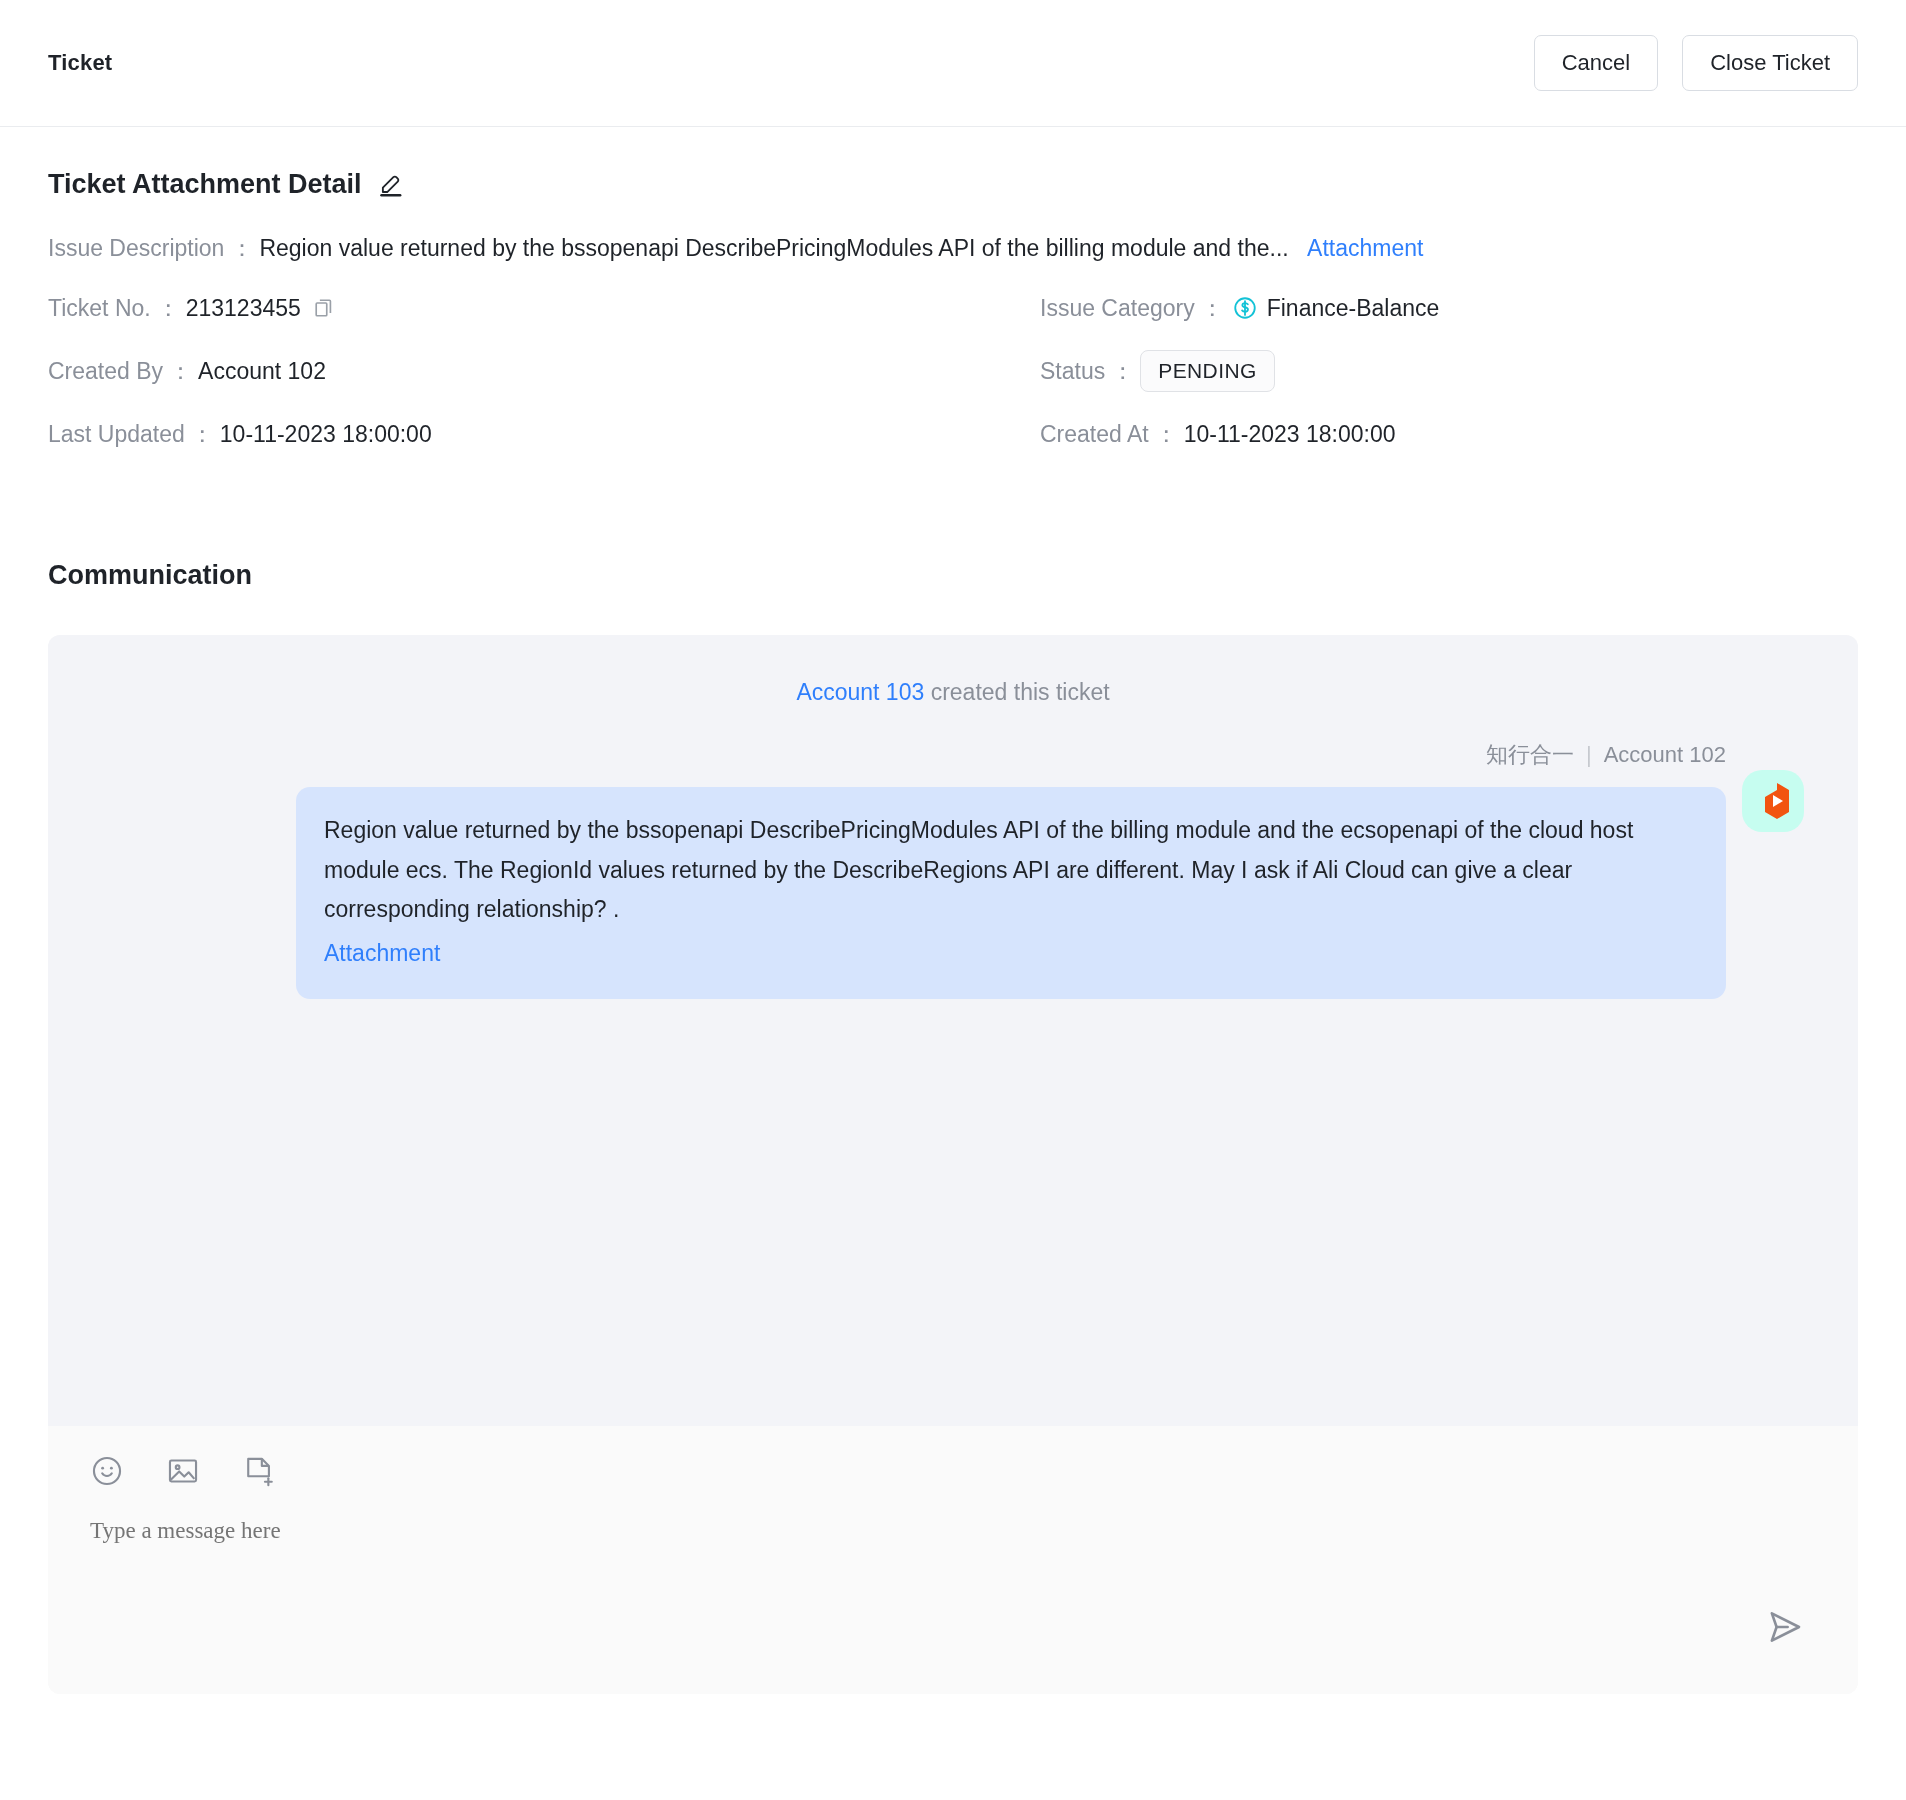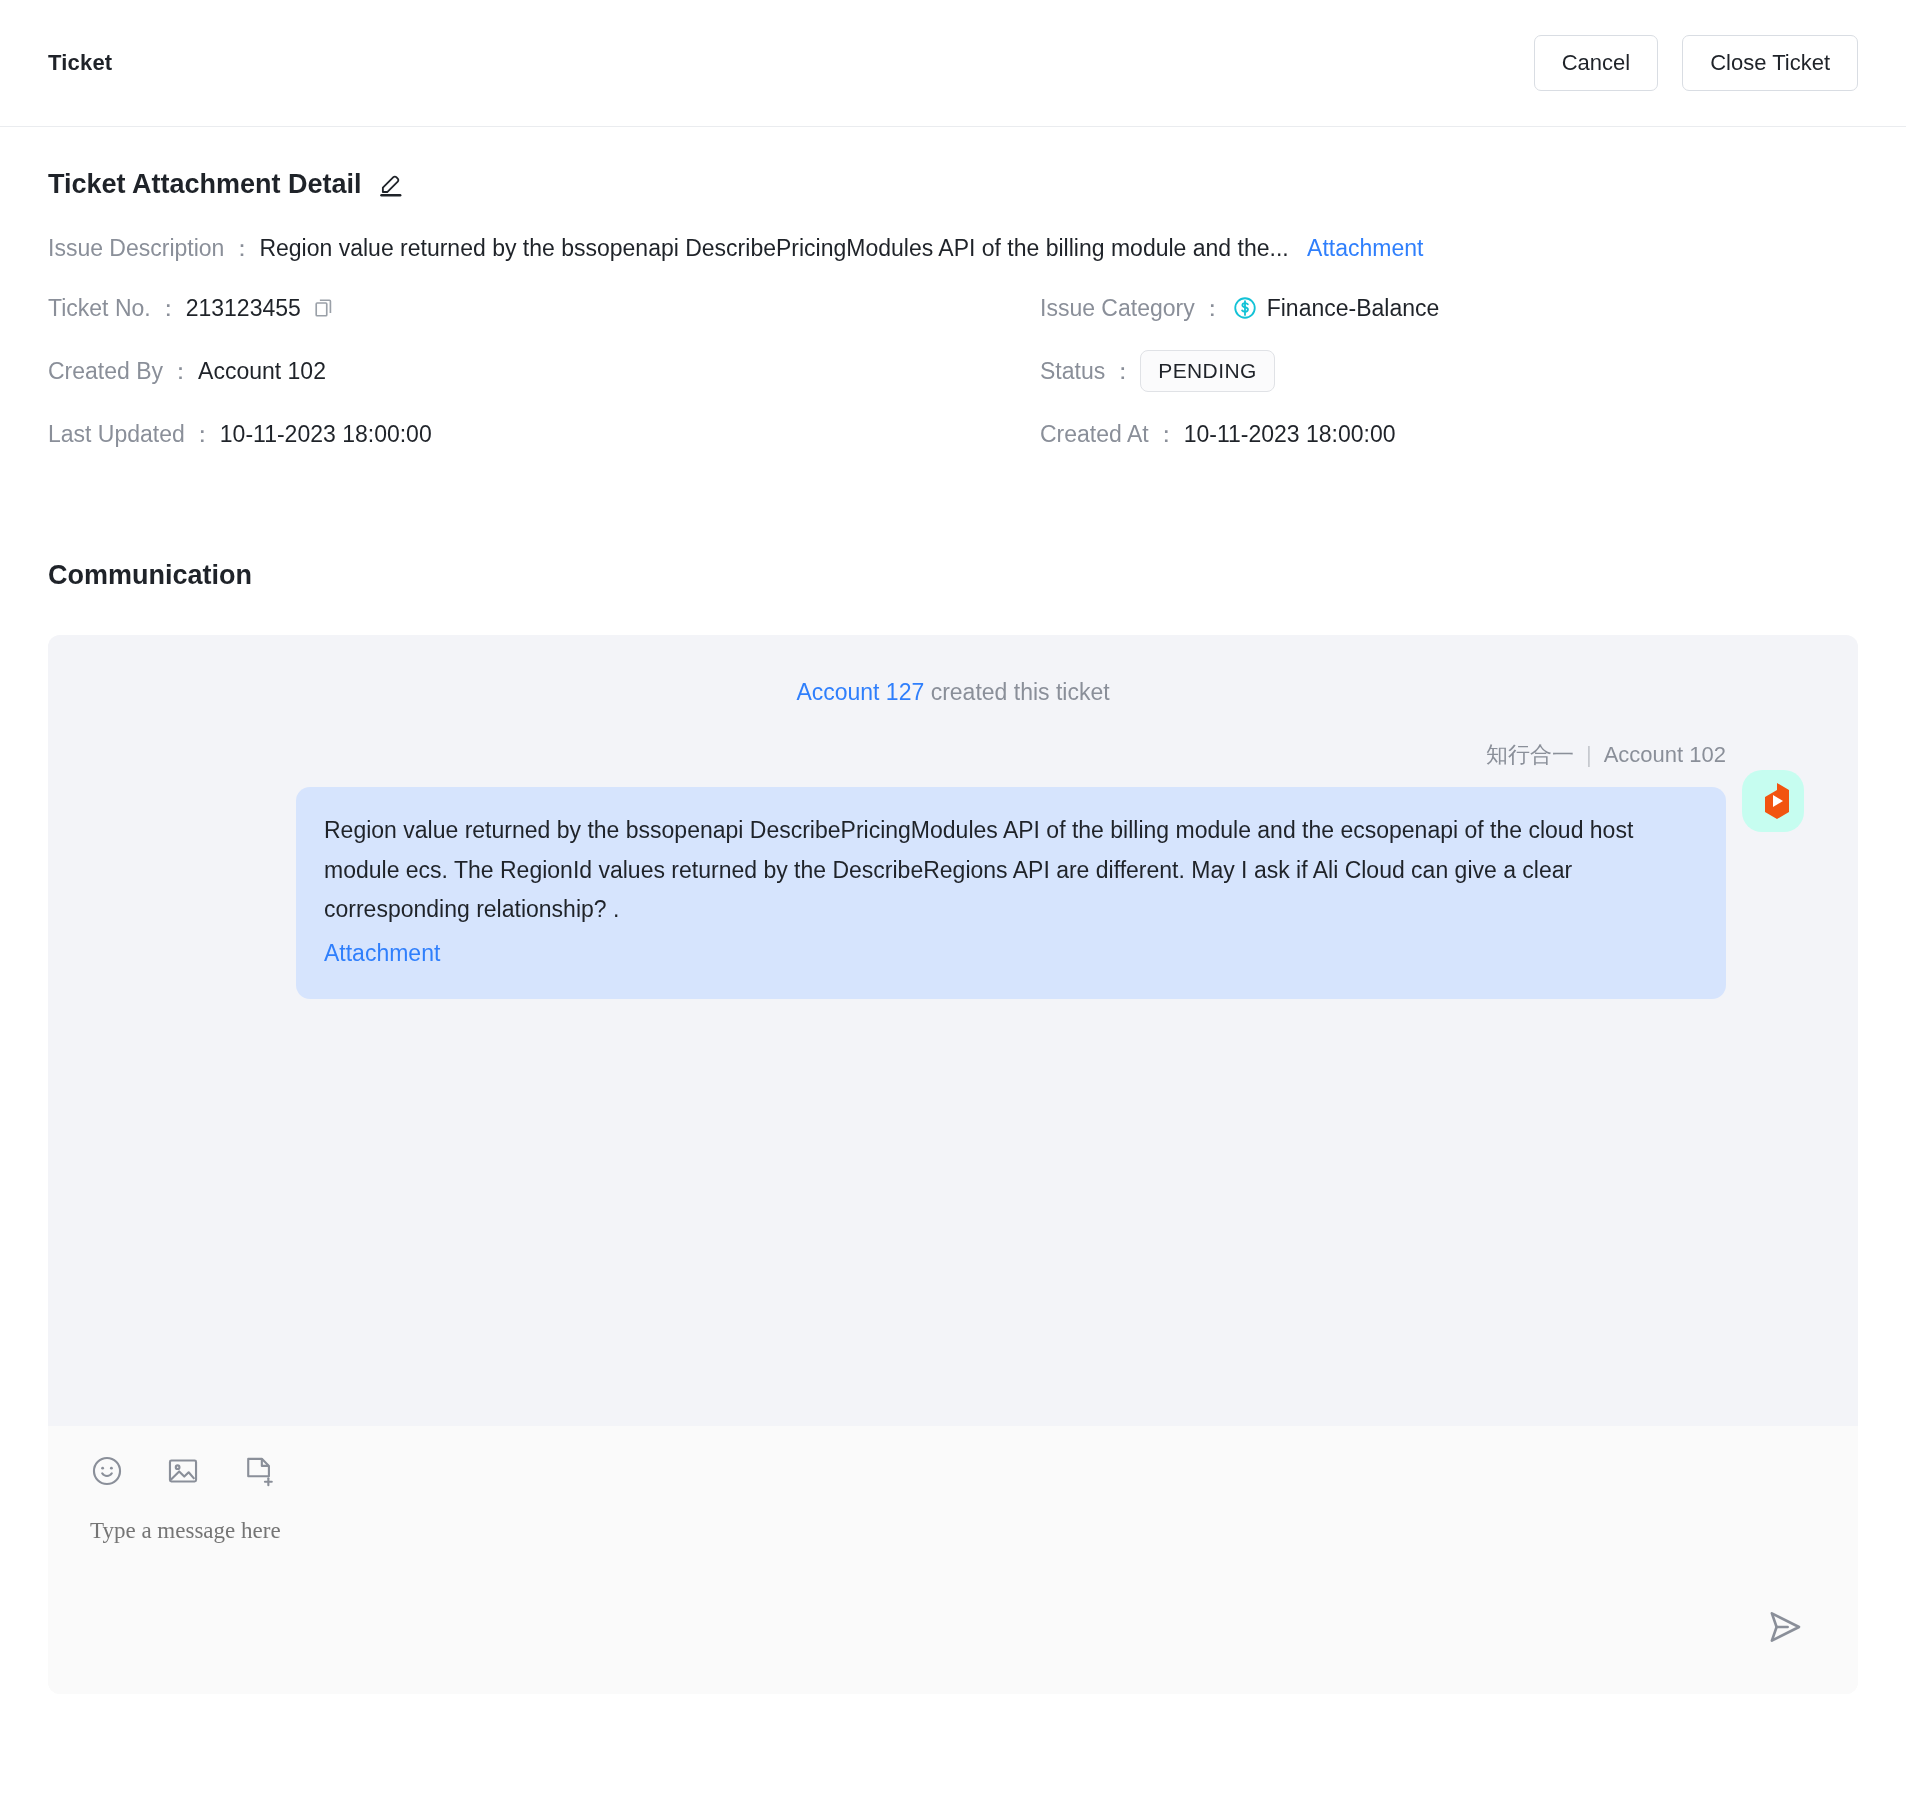--- a/index.html
+++ b/index.html
@@ -310,21 +310,21 @@
 
 </div>
 
 <div class="comm-title">Communication</div>
 
 <div class="chat-wrap">
 
   <div class="chat-body">
 
     <div class="system-note">
-      <span class="who">Account 127</span>
+      <span class="who">Account 103</span>
       <span>created this ticket</span>
     </div>
 
     <div class="msg-block">
       <div class="msg-col">
         <div class="msg-meta">
           <span>知行合一</span>
           <span class="divider">|</span>
           <span>Account 102</span>
         </div>

